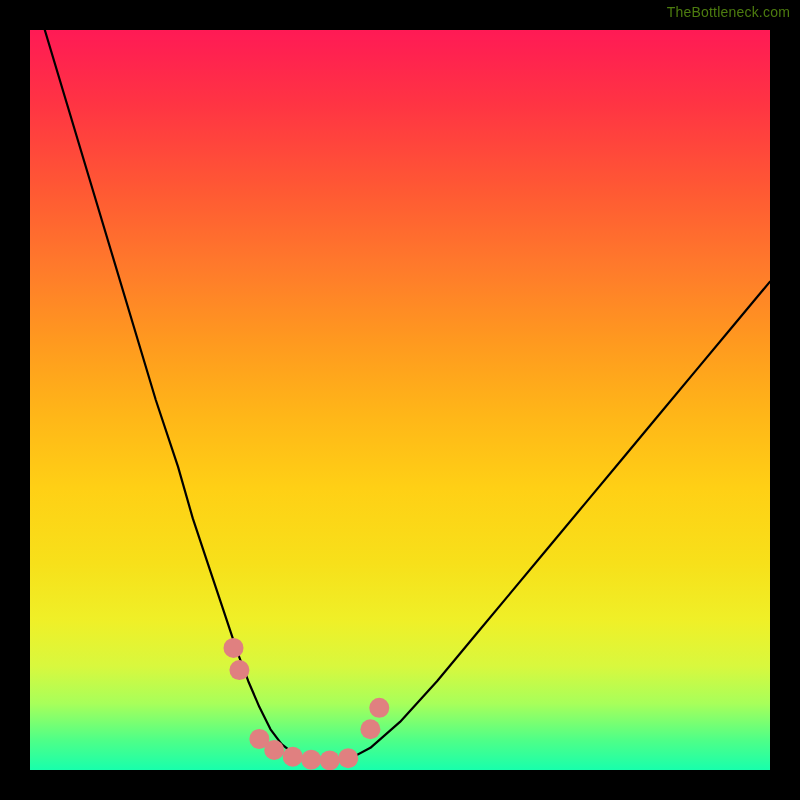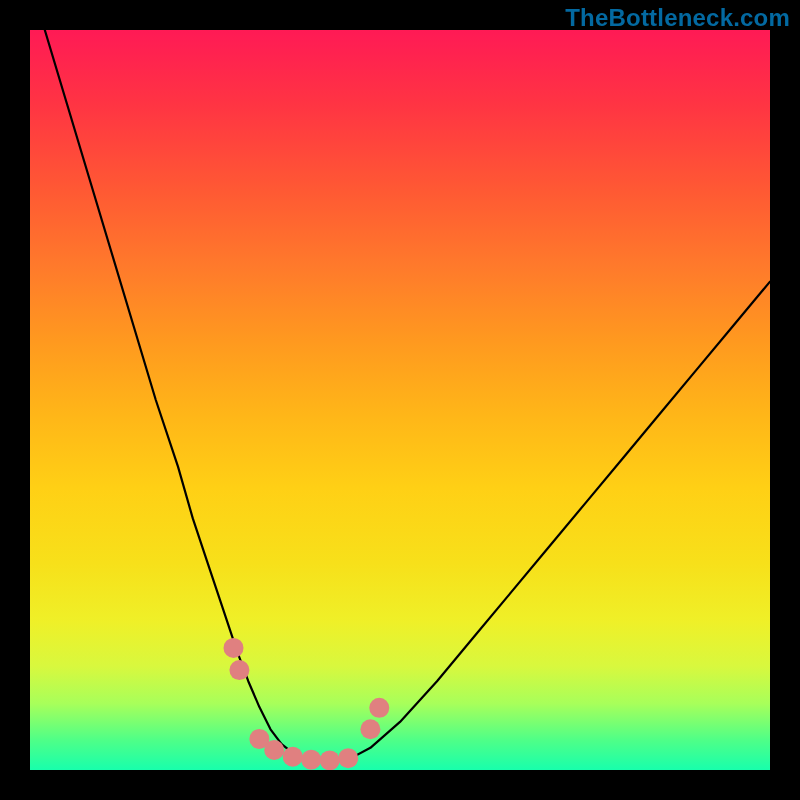--- a/index.html
+++ b/index.html
@@ -44,23 +44,23 @@
     position: absolute;
     left: 0;
     top: 0;
     width: 740px;
     height: 740px;
   }
   .credit {
     position: absolute;
     top: 4px;
     right: 10px;
-    font-size: 24px;
-    font-weight: 700;
-    color: #0369a1;
+    font-size: 14px;
+    font-weight: 400;
+    color: #4d7c0f;
     letter-spacing: 0.2px;
   }
 </style>
 </head>
 <body>
 
 <div class="frame">
   <div class="credit">TheBottleneck.com</div>
   <div class="plot">
     <svg id="chart-svg" viewBox="0 0 740 740" preserveAspectRatio="none">

